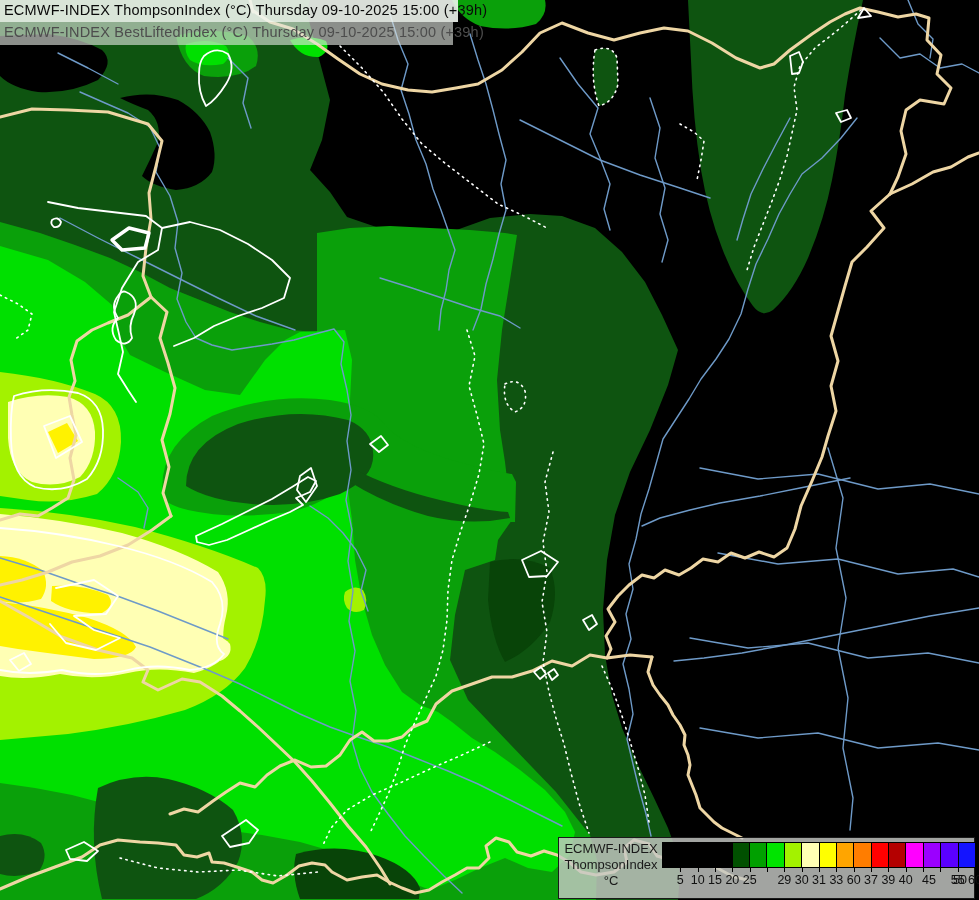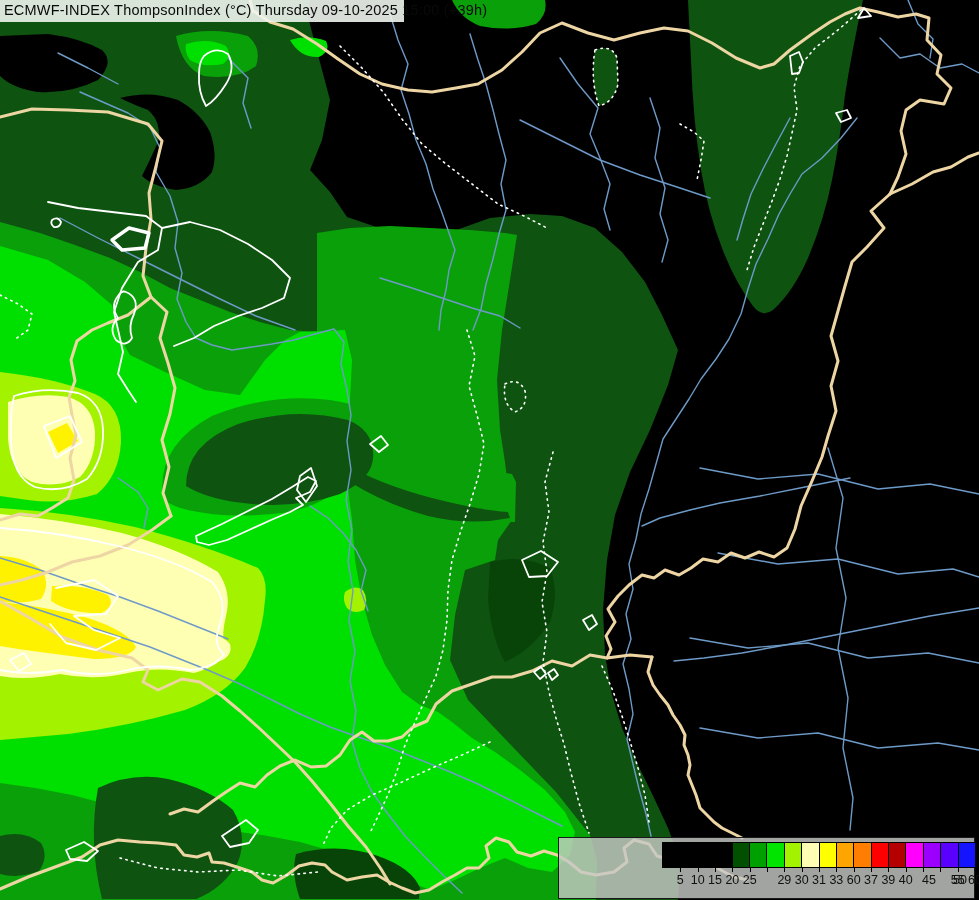--- a/index.html
+++ b/index.html
@@ -8,21 +8,21 @@
 
   
   .border-tan{fill:none;stroke:#eed6a4;stroke-width:3;stroke-linejoin:round;stroke-linecap:round;}
   .river{fill:none;stroke:#6e9ac8;stroke-width:1.4;stroke-linejoin:round;stroke-linecap:round;}
   .contour{fill:none;stroke:#ffffff;stroke-width:1.8;stroke-linejoin:round;stroke-linecap:round;}
   .contour-thick{fill:none;stroke:#ffffff;stroke-width:3.4;stroke-linejoin:round;}
   .dotline{fill:none;stroke:#ffffff;stroke-width:1.6;stroke-dasharray:1.5 4.5;stroke-linecap:round;}
 
   .hdr{position:absolute;left:0;box-sizing:border-box;padding:2px 6px 0 4px;white-space:nowrap;
        font-size:14.5px;letter-spacing:0.2px;}
-  .hdr1{top:0;width:404px;height:22px;background:rgba(240,245,238,0.9);color:#0a0a0a;}
+  .hdr1{top:0;width:458px;height:22px;background:rgba(240,245,238,0.9);color:#0a0a0a;}
   .hdr2{top:22px;width:453px;height:23px;background:rgba(226,230,224,0.62);color:#4d4d4d;}
 
   .legend{position:absolute;left:558px;top:837px;width:417px;height:62px;
           background:rgba(198,200,196,0.82);border:1px solid #1a1a1a;box-sizing:border-box;}
   .legend .labels{position:absolute;left:0;top:3px;width:104px;text-align:center;color:#1a1a1a;}
   .legend .labels div{font-size:13px;line-height:16px;}
   .legend .bar{position:absolute;left:104px;top:5px;width:312px;height:24px;display:flex;outline:1px solid #000;}
   .legend .bar .cell{flex:1 1 auto;border-left:1px solid #000;}
   .legend .bar .cell:first-child{border-left:none;}
   .legend .tick{position:absolute;top:29px;width:1px;height:5px;background:#000;}
@@ -176,22 +176,28 @@
     <path class="dotline" d="M0,295 L18,304 L32,314 L28,330 L14,340"></path>
     <path class="dotline" d="M120,858 L158,868 L198,872 L238,870 L278,876 L318,872"></path>
     <path class="dotline" d="M490,742 L462,755 L432,768 L402,782 L372,795 L347,810 L331,828 L323,845"></path>
     <path class="dotline" d="M680,124 L694,132 L704,141 L701,160 L697,180"></path>
     <path class="dotline" d="M505,384 Q519,377 525,391 Q528,407 515,412 Q502,404 505,384"></path>
     <path class="dotline" d="M595,50 Q612,44 617,58 L618,84 Q614,102 599,106 Q590,80 595,50"></path>
   </g>
 </svg>
 
 <div class="hdr hdr1">ECMWF-INDEX ThompsonIndex (°C) Thursday 09-10-2025 15:00 (+39h)</div>
+<div class="hdr hdr2">ECMWF-INDEX BestLiftedIndex (°C) Thursday 09-10-2025 15:00 (+39h)</div>
 
 <div class="legend">
+  <div class="labels">
+    <div>ECMWF-INDEX</div>
+    <div>ThompsonIndex</div>
+    <div>°C</div>
+  </div>
   <div class="bar" id="legend-bar">
         <div class="cell" style="background: rgb(0, 0, 0);"></div>
         <div class="cell" style="background: rgb(0, 0, 0);"></div>
         <div class="cell" style="background: rgb(0, 0, 0);"></div>
         <div class="cell" style="background: rgb(0, 0, 0);"></div>
         <div class="cell" style="background: rgb(0, 80, 0);"></div>
         <div class="cell" style="background: rgb(0, 160, 0);"></div>
         <div class="cell" style="background: rgb(0, 228, 0);"></div>
         <div class="cell" style="background: rgb(163, 242, 0);"></div>
         <div class="cell" style="background: rgb(255, 255, 180);"></div>

